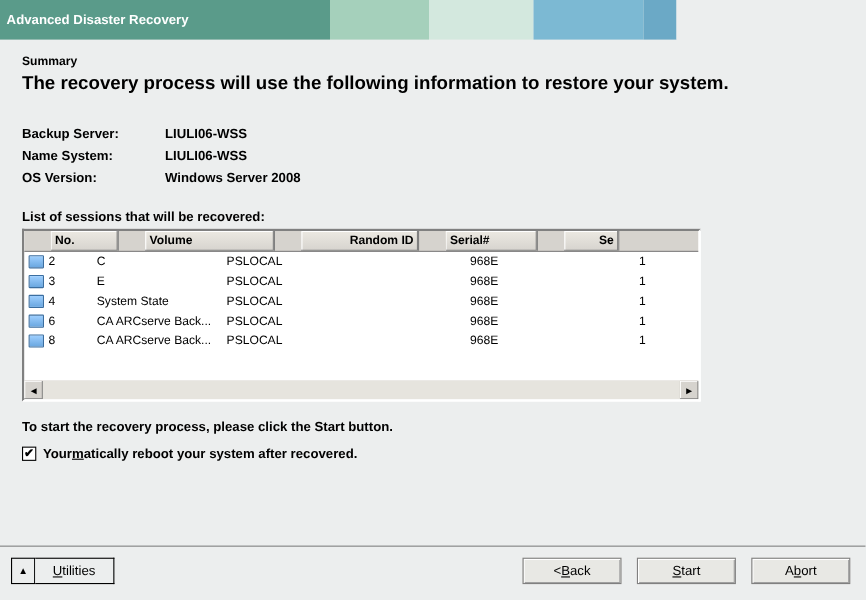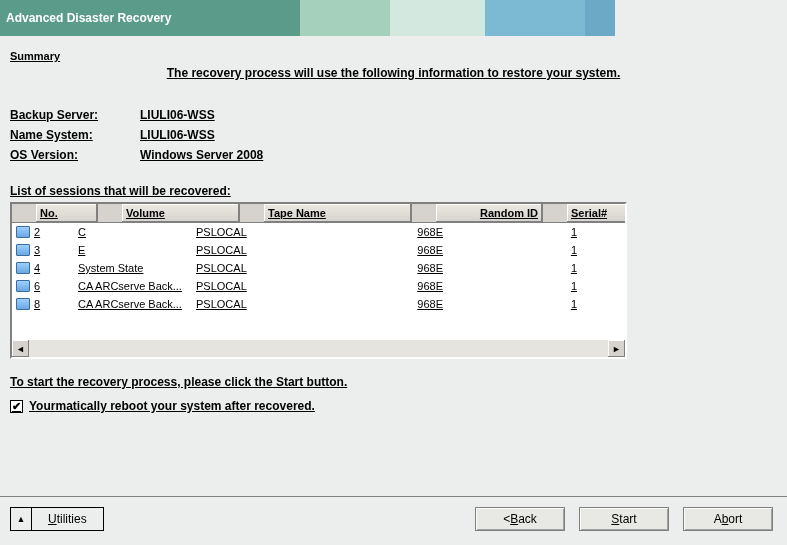--- a/index.html
+++ b/index.html
@@ -22,25 +22,24 @@
   .tb-seg { height: 36px; }
   .tb-seg.a { background: #5a9b8a; flex: 0 0 300px; display: flex; align-items: center; padding-left: 6px; }
   .tb-seg.a span { color: #fff; font-weight: bold; font-size: 12px; }
   .tb-seg.b { background: #a5d0bb; flex: 0 0 90px; }
   .tb-seg.c { background: #d3e8de; flex: 0 0 95px; }
   .tb-seg.d { background: #7cb9d3; flex: 0 0 100px; }
   .tb-seg.e { background: #6ba9c6; flex: 0 0 30px; }
   .tb-seg.f { background: #eceeee; flex: 1 1 auto; }
 
   .content {
-    padding: 30px 10px 0 10px;
-    text-decoration: underline;
+    padding: 30px 10px 0 20px;
   }
   .summary-title { font-weight: bold; margin-bottom: 4px; }
-  .summary-text { font-weight: bold; font-size: 12px; text-align: center; }
+  .summary-text { font-weight: bold; font-size: 17px; }
 
   .kv-block { margin-top: 28px; }
   .kv-row { display: flex; font-weight: bold; font-size: 12px; margin-bottom: 6px; align-items: flex-end; }
   .kv-row .k { width: 130px; }
   .kv-row .v { }
 
   .sessions-title { font-weight: bold; font-size: 12px; margin-top: 22px; margin-bottom: 4px; }
 
   .table-wrap {
     border: 2px solid #808080;
@@ -182,21 +181,20 @@
       <div class="v">Windows Server 2008</div>
     </div>
   </div>
 
   <div class="sessions-title">List of sessions that will be recovered:</div>
 
   <div class="table-wrap">
     <div class="table-head">
       <div class="th col-no">No.</div>
       <div class="th col-vol">Volume</div>
-      <div class="th col-tape">Tape Name</div>
       <div class="th col-rid">Random ID</div>
       <div class="th col-ser">Serial#</div>
       <div class="th col-se">Se</div>
     </div>
     <div class="table-body" id="tbody">
         <div class="tr">
           <div class="td col-no">
             <span class="file-ico"></span>
             <span>2</span>
           </div>

